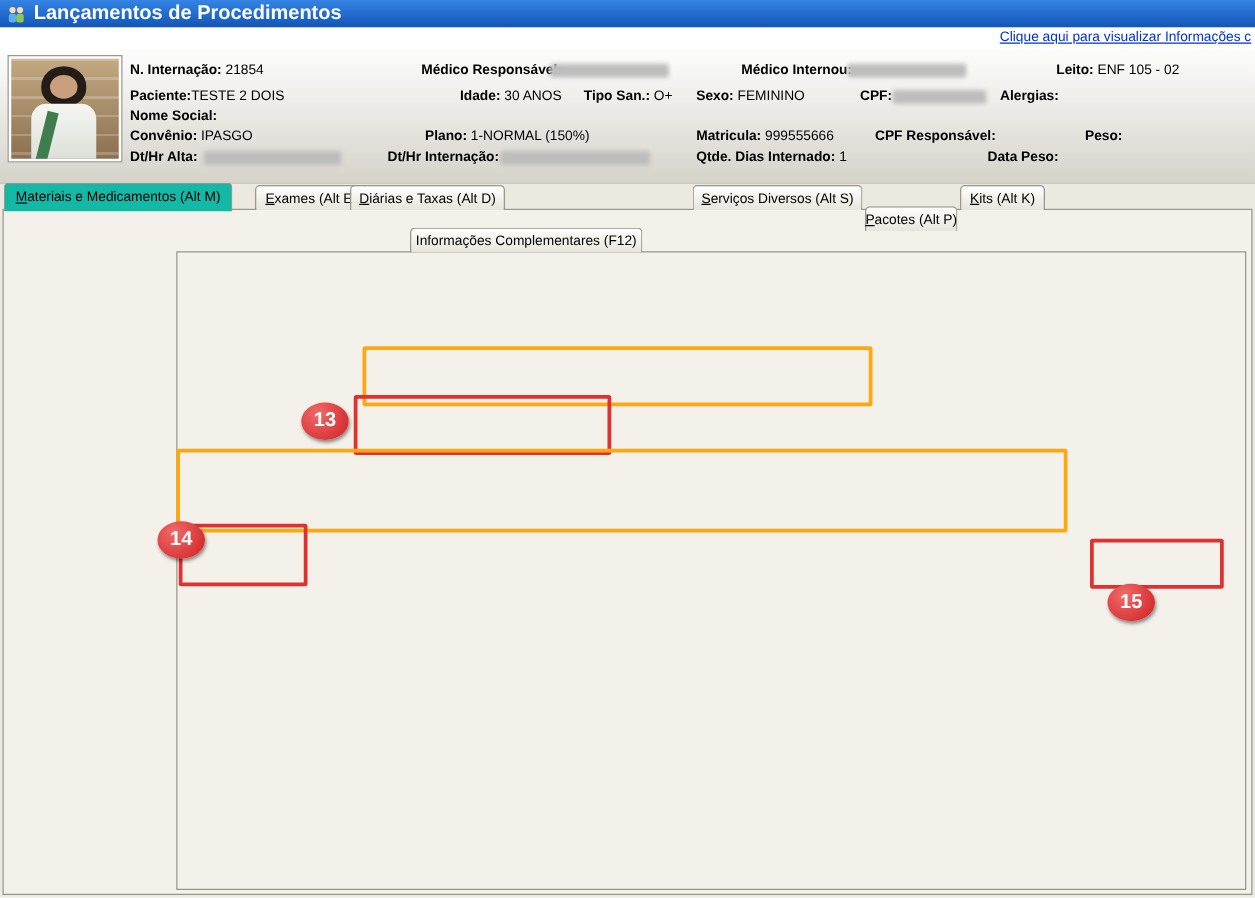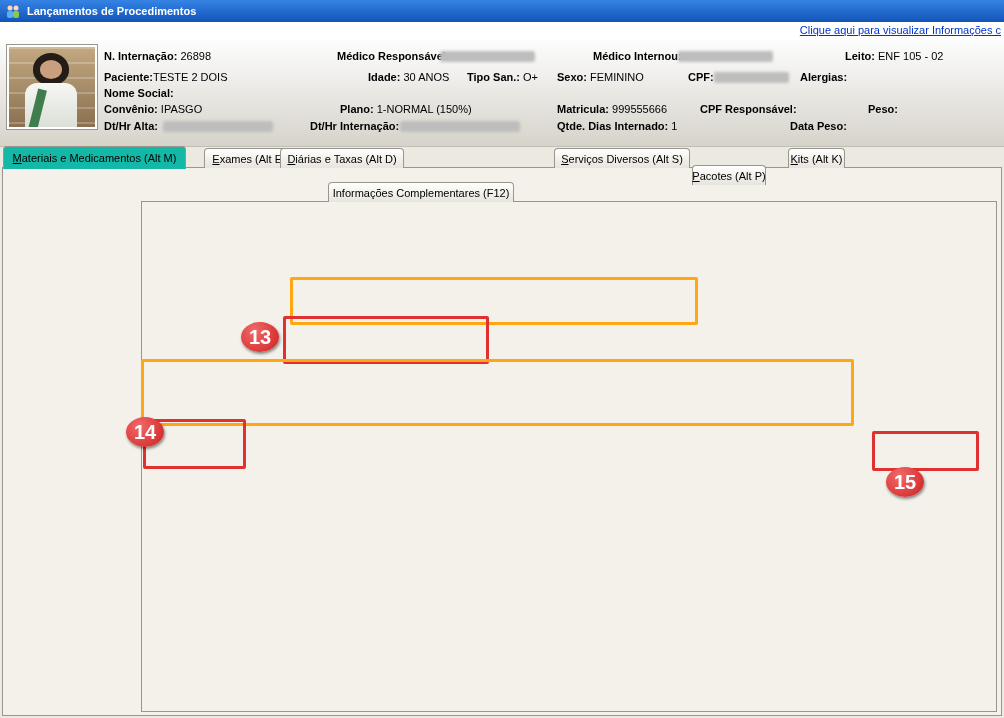--- a/index.html
+++ b/index.html
@@ -5,21 +5,21 @@
   html,body{margin:0;padding:0;}
   #screen{position:relative;width:1004px;height:718px;background:#ece9e1;
     font-family:"Liberation Sans",sans-serif;font-size:11px;color:#000;overflow:hidden;}
   .lbl{position:absolute;white-space:nowrap;}
   .b{font-weight:bold;}
 
   
   .titlebar{position:absolute;left:0;top:0;width:1004px;height:22px;
     background:linear-gradient(180deg,#3584e4,#1254b8);color:#fff;
     display:flex;align-items:center;gap:6px;padding-left:5px;box-sizing:border-box;}
-  .titlebar .title{font-weight:bold;font-size:11px;}
+  .titlebar .title{font-weight:bold;font-size:16px;}
 
   
   .linkbar{position:absolute;left:0;top:22px;width:1004px;height:18px;background:#fff;
     border-bottom:1px solid #cfccc3;}
   .linkbar a{position:absolute;right:3px;top:2px;color:#0033cc;text-decoration:underline;white-space:nowrap;}
 
   
   .pheader{position:absolute;left:0;top:40px;width:1004px;height:106px;
     background:linear-gradient(180deg,#fdfdfd,#d6d3ca);border-bottom:1px solid #c2bfb6;}
   .photo-frame{position:absolute;left:6px;top:4px;width:92px;height:86px;background:#fff;
@@ -81,21 +81,21 @@
   .groupbox{position:absolute;left:145px;top:362px;width:812px;height:56px;
     border:1px solid #b5b1a7;background:#efece4;box-sizing:border-box;}
   .groupbox .gb-head{position:absolute;left:0;top:0;right:0;height:15px;
     background:linear-gradient(#f6f4ee,#e2ded4);border-bottom:1px solid #cac6bc;}
   .gb-title{position:absolute;left:14px;top:1px;color:#1a4ba0;font-weight:bold;}
 
   
   .hl-orange{position:absolute;border:3px solid #ffa712;border-radius:2px;pointer-events:none;z-index:6;}
   .hl-red{position:absolute;border:3px solid #e03030;border-radius:2px;pointer-events:none;z-index:6;}
   .callout{position:absolute;width:38px;height:30px;border-radius:50%;
-    background:radial-gradient(circle at 35% 30%,#f06a6a,#cf1f1f);color:#fff;font-weight:bold;font-size:20px;
+    background:radial-gradient(circle at 35% 30%,#f06a6a,#cf1f1f);color:#fff;font-weight:bold;font-size:16px;
     display:flex;align-items:center;justify-content:center;z-index:7;box-shadow:1px 2px 3px rgba(0,0,0,.45);}
 
   
   .grid-wrap{position:absolute;left:141px;top:485px;width:856px;height:225px;border:1px solid #b3afa6;box-sizing:border-box;background:#fff;}
   .grid-hint{position:absolute;left:142px;top:486px;width:854px;height:17px;background:#dbd7cf;
     color:#4a463e;display:flex;align-items:center;padding-left:6px;box-sizing:border-box;border-bottom:1px solid #c4c0b6;}
   .gh{position:absolute;top:503px;height:17px;background:linear-gradient(#fcfbf8,#d9d5cc);
     border-right:1px solid #b8b4aa;border-bottom:1px solid #b8b4aa;box-sizing:border-box;
     display:flex;align-items:center;padding:0 4px;white-space:nowrap;overflow:hidden;}
   .grid-newrow{position:absolute;left:142px;top:520px;width:854px;height:17px;background:#d9e6f8;
@@ -125,21 +125,21 @@
   <div class="pheader">
     <div class="photo-frame">
       <div class="photo">
           <div class="hair"></div>
           <div class="face"></div>
           <div class="body"></div>
           <div class="sash"></div>
         </div>
     </div>
 
-    <div class="lbl" style="left:104px;top:10px"><span class="b">N. Internação:</span> <span>26898</span></div>
+    <div class="lbl" style="left:104px;top:10px"><span class="b">N. Internação:</span> <span>21854</span></div>
     <div class="lbl b" style="left:337px;top:10px">Médico Responsável:</div>
     <div class="redact" style="left:440px;top:11px;width:95px"></div>
     <div class="lbl b" style="left:593px;top:10px">Médico Internou:</div>
     <div class="redact" style="left:678px;top:11px;width:95px"></div>
     <div class="lbl" style="left:845px;top:10px"><span class="b">Leito:</span> <span>ENF 105 - 02</span></div>
 
     <div class="lbl" style="left:104px;top:31px"><span class="b">Paciente:</span><span>TESTE 2 DOIS</span></div>
     <div class="lbl" style="left:368px;top:31px"><span class="b">Idade:</span> <span>30 ANOS</span></div>
     <div class="lbl" style="left:467px;top:31px"><span class="b">Tipo San.:</span> <span>O+</span></div>
     <div class="lbl" style="left:557px;top:31px"><span class="b">Sexo:</span> <span>FEMININO</span></div>
@@ -171,21 +171,21 @@
     </div>
   <div class="tab ul" style="left:280px;top:148px;width:124px">
       <span>Diárias e Taxas (Alt D)</span>
     </div>
   <div class="tab ul" style="left:554px;top:148px;width:136px">
       <span>Serviços Diversos (Alt S)</span>
     </div>
   <div class="tab ul" style="left:692px;top:165px;width:74px">
       <span>Pacotes (Alt P)</span>
     </div>
-  <div class="tab ul" style="left:788px;top:148px;width:57px">
+  <div class="tab ul" style="left:768px;top:148px;width:68px">
       <span>Kits (Alt K)</span>
     </div>
 
   <div class="content-border"></div>
   <div class="vdiv"></div>
 
   <div class="btn" style="left:7px;top:186px;width:123px;height:30px">
     <svg width="18" height="12">
         <path d="M1 6 L8 1 V4 H17 V8 H8 V11 Z" fill="#4a7fe0" stroke="#2b55a8"></path>
       </svg>

